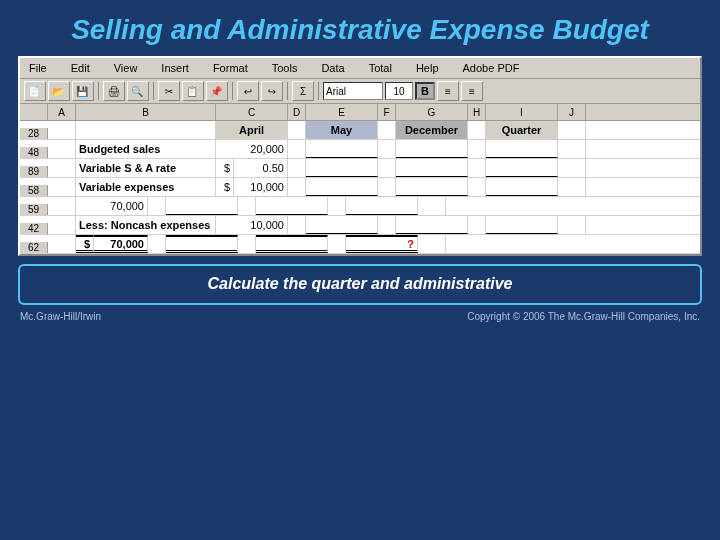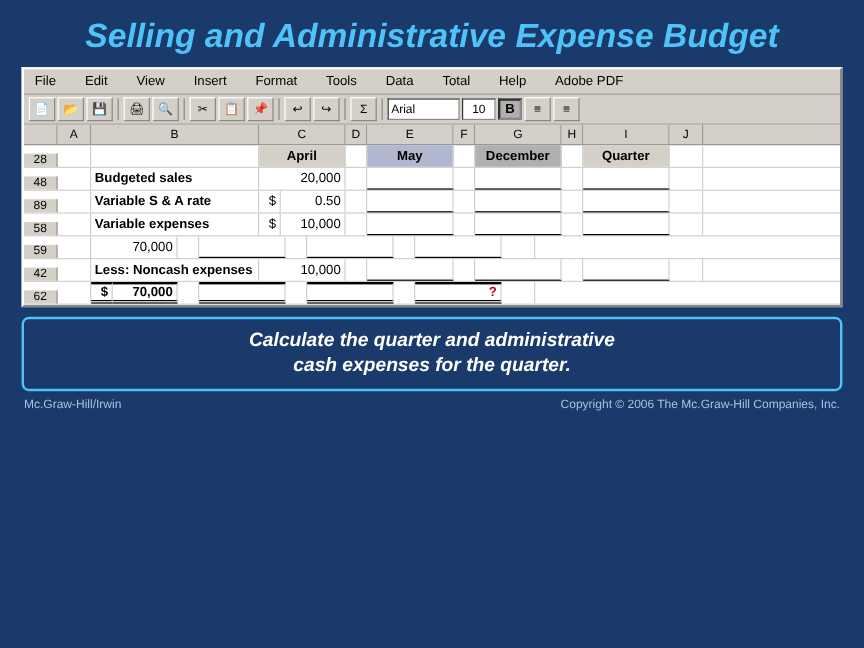--- a/index.html
+++ b/index.html
@@ -405,20 +405,19 @@
       <div class="cell right bold" style="width:72px;border-top:2px solid #000;border-bottom:3px double #000;color:#c00">?</div>
       <div class="cell" style="width:28px"></div>
     </div>
 
   </div>
 </div>
 
 <div class="caption-box">
   <div class="caption-text">
     <span>Calculate the quarter and administrative</span><br>
-    <span>cash expenses for the quarter.</span>
   </div>
 </div>
 
 <div class="footer">
   <span>Mc.Graw-Hill/Irwin</span>
   <span>Copyright © 2006 The Mc.Graw-Hill Companies, Inc.</span>
 </div>
 
 </body></html>

